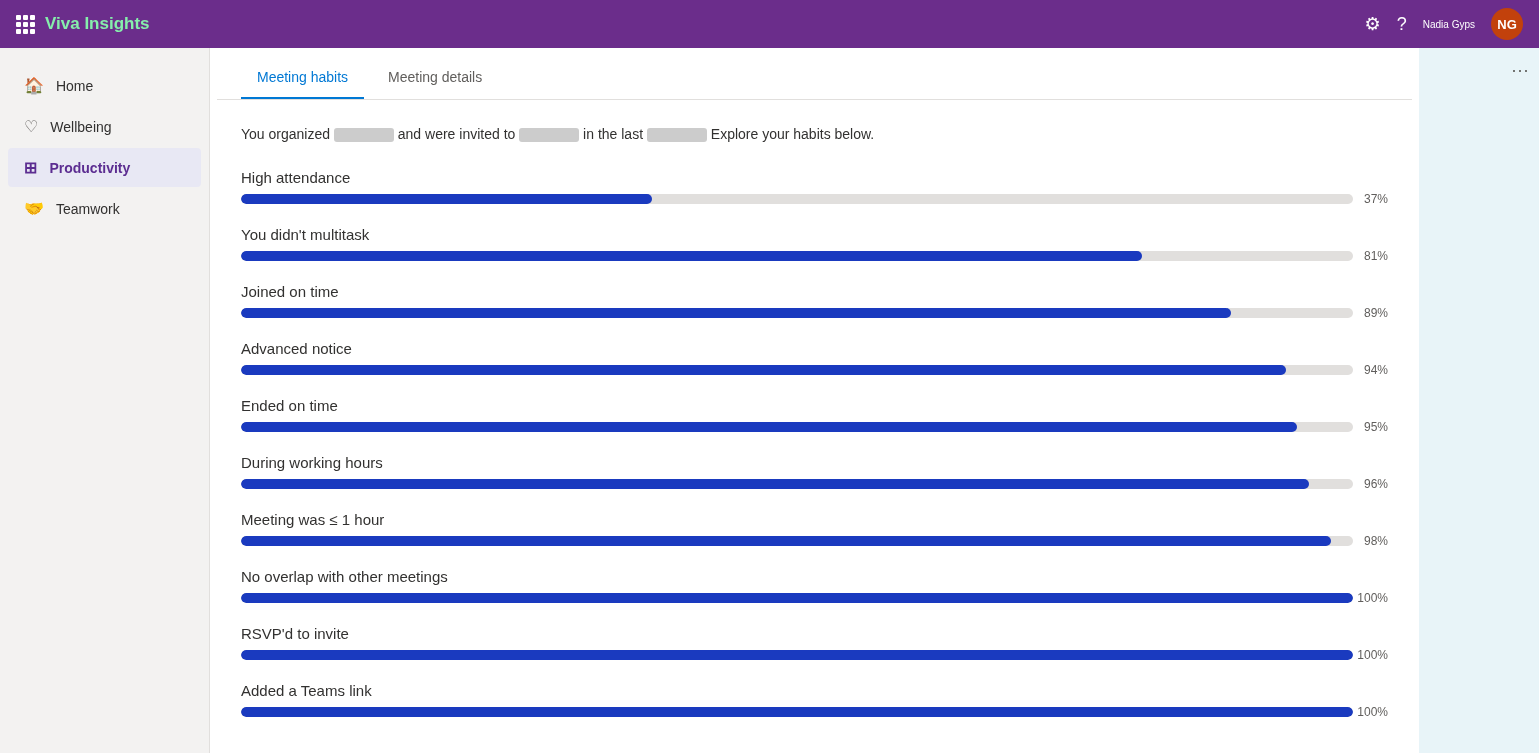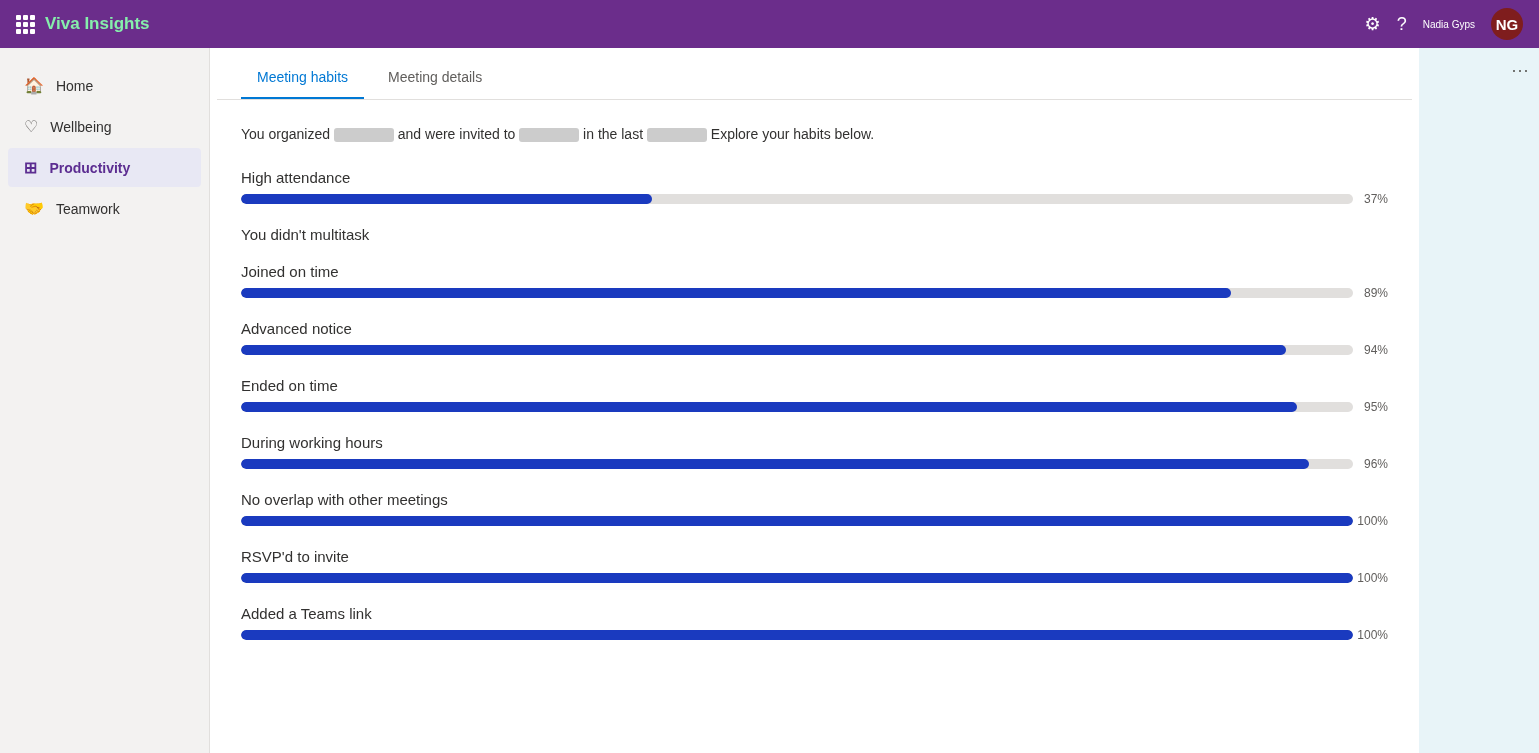--- a/index.html
+++ b/index.html
@@ -29,26 +29,26 @@
     }
     .topbar-icon {
       color: white;
       font-size: 18px;
       cursor: pointer;
     }
     .topbar-avatar {
       width: 32px;
       height: 32px;
       border-radius: 50%;
-      background: #7f1d1d;
+      background: #c2410c;
       display: flex;
       align-items: center;
       justify-content: center;
       color: white;
-      font-size: 15px;
+      font-size: 13px;
       font-weight: 600;
     }
     .topbar-username {
       color: white;
       font-size: 10px;
     }
 
     
     .layout {
       display: flex;
@@ -262,20 +262,26 @@
             <div class="metric-label">High attendance</div>
             <div class="bar-container">
               <div class="bar-track">
                 <div class="bar-fill" style="width: 37%;"></div>
               </div>
               <div class="bar-value">37%</div>
             </div>
           </div>
           <div class="metric-row">
             <div class="metric-label">You didn't multitask</div>
+            <div class="bar-container">
+              <div class="bar-track">
+                <div class="bar-fill" style="width: 81%;"></div>
+              </div>
+              <div class="bar-value">81%</div>
+            </div>
           </div>
           <div class="metric-row">
             <div class="metric-label">Joined on time</div>
             <div class="bar-container">
               <div class="bar-track">
                 <div class="bar-fill" style="width: 89%;"></div>
               </div>
               <div class="bar-value">89%</div>
             </div>
           </div>
@@ -297,20 +303,29 @@
               <div class="bar-value">95%</div>
             </div>
           </div>
           <div class="metric-row">
             <div class="metric-label">During working hours</div>
             <div class="bar-container">
               <div class="bar-track">
                 <div class="bar-fill" style="width: 96%;"></div>
               </div>
               <div class="bar-value">96%</div>
+            </div>
+          </div>
+          <div class="metric-row">
+            <div class="metric-label">Meeting was ≤ 1 hour</div>
+            <div class="bar-container">
+              <div class="bar-track">
+                <div class="bar-fill" style="width: 98%;"></div>
+              </div>
+              <div class="bar-value">98%</div>
             </div>
           </div>
           <div class="metric-row">
             <div class="metric-label">No overlap with other meetings</div>
             <div class="bar-container">
               <div class="bar-track">
                 <div class="bar-fill" style="width: 100%;"></div>
               </div>
               <div class="bar-value">100%</div>
             </div>

